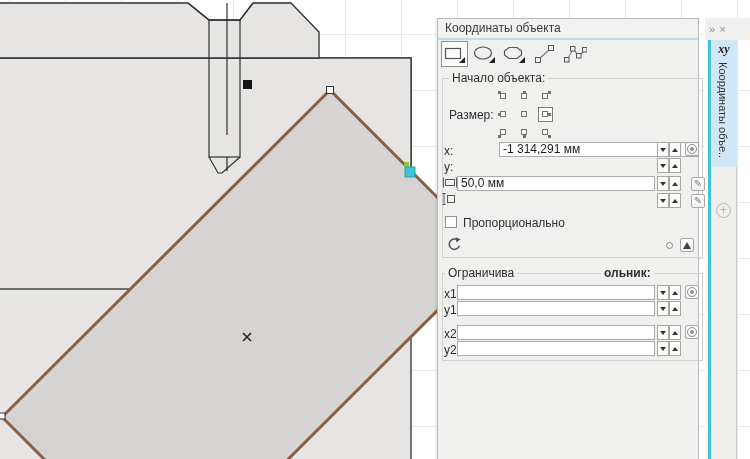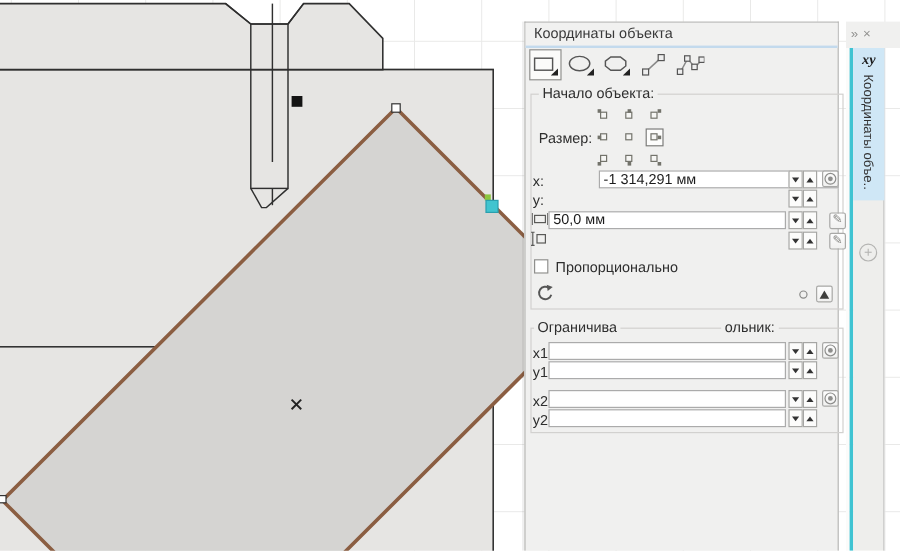--- a/index.html
+++ b/index.html
@@ -241,21 +241,21 @@
       <path d="M12.8,4.2 A5.2,5.2 0 1 0 14.4,9.6" fill="none" stroke="#555" stroke-width="1.6"></path>
       <polygon points="10.6,1.2 15.6,3.2 11.4,6.6" fill="#555"></polygon>
     </svg>
     <div class="dial" style="left:228px;top:223px;"></div>
     <div class="sidebtn" style="left:242px;top:219px;">
         <span class="nib"></span>
       </div>
 
     <div class="groupbox" style="left:4px;top:254px;width:261px;height:88px;"></div>
     <span class="legend" style="left:7px;top:247px;">Ограничива</span>
-    <span class="legend" style="left:163px;top:247px;">ольник:</span>
+    <span class="legend" style="left:163px;top:247px;font-weight:bold;">ольник:</span>
 
     <span class="rowlabel" style="left:6px;top:268px;">x1:</span>
     <div class="field" style="left:19px;top:266px;width:198px;"><span></span></div>
     <div class="spin" style="left:219px;top:266px;">
         <span class="tri-dn"></span>
       </div>
     <div class="spin" style="left:231px;top:266px;">
         <span class="tri-up"></span>
       </div>
     <div class="sidebtn" style="left:247px;top:266px;">

